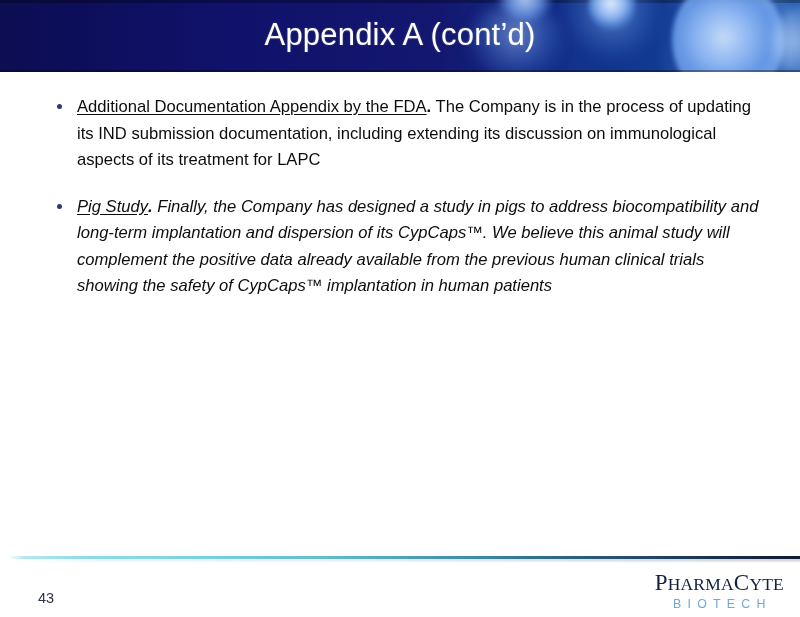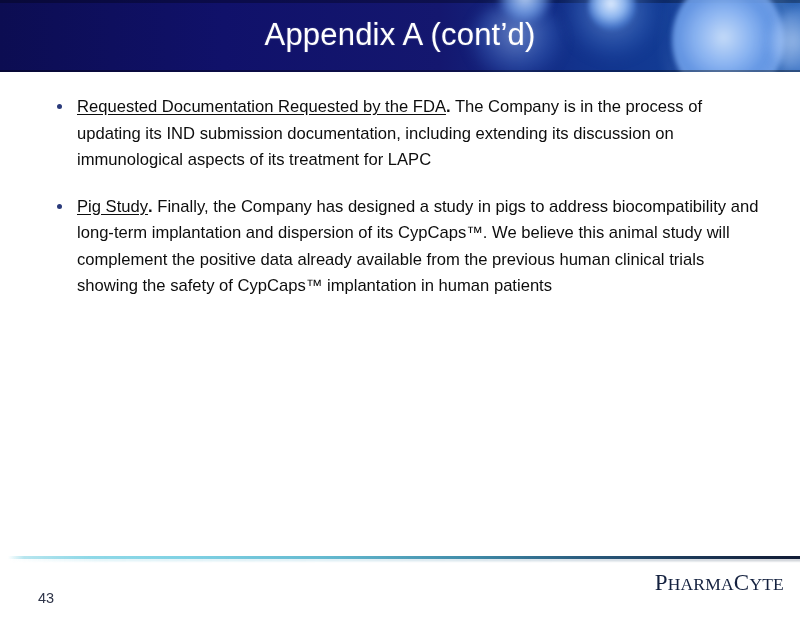--- a/index.html
+++ b/index.html
@@ -182,20 +182,21 @@
     padding-left: 25px;
     margin: 0 0 20px 0;
     color: #0d0d0d;
     font-family: "Liberation Sans", sans-serif;
     font-size: 16.6px;
     line-height: 26.5px;
     text-align: left;
   }
   .bullet-item:last-child {
     margin-bottom: 0;
+    font-style: italic;
   }
 
   .bullet-marker {
     position: absolute;
     left: 5px;
     top: 10px;
     width: 5px;
     height: 5px;
     border-radius: 50%;
     background: #2a3a7a;
@@ -314,35 +315,36 @@
       <div class="banner-edge-bottom"></div>
     </div>
     <div class="slide-title">Appendix A (cont’d)</div>
   </div>
 
   <div class="body-area">
     <ul class="bullet-list">
 
       <li class="bullet-item">
         <span class="bullet-marker"></span>
-        <span class="lead-term">Requested Documentation Requested by the FDA</span><span class="lead-stop">.</span><span> The Company is in the process of updating its IND submission documentation, including extending its discussion on immunological aspects of its treatment for LAPC</span>
+        <span class="lead-term">Additional Documentation Appendix by the FDA</span><span class="lead-stop">.</span><span> The Company is in the process of updating its IND submission documentation, including extending its discussion on immunological aspects of its treatment for LAPC</span>
       </li>
 
       <li class="bullet-item">
         <span class="bullet-marker"></span>
         <span class="lead-term">Pig Study</span><span class="lead-stop">.</span><span> Finally, the Company has designed a study in pigs to address biocompatibility and long-term implantation and dispersion of its CypCaps™.  We believe this animal study will complement the positive data already available from the previous human clinical trials showing the safety of CypCaps™ implantation in human patients</span>
       </li>
 
     </ul>
   </div>
 
   <div class="footer">
     <div class="footer-rule"></div>
     <div class="footer-rule-soft"></div>
 
     <div class="page-number">43</div>
 
     <div class="logo">
       <div class="logo-word"><span class="cap">P</span><span class="sc">HARMA</span><span class="cap">C</span><span class="sc">YTE</span></div>
+      <div class="logo-sub">BIOTECH</div>
     </div>
   </div>
 
 </div>
 
 </body></html>

